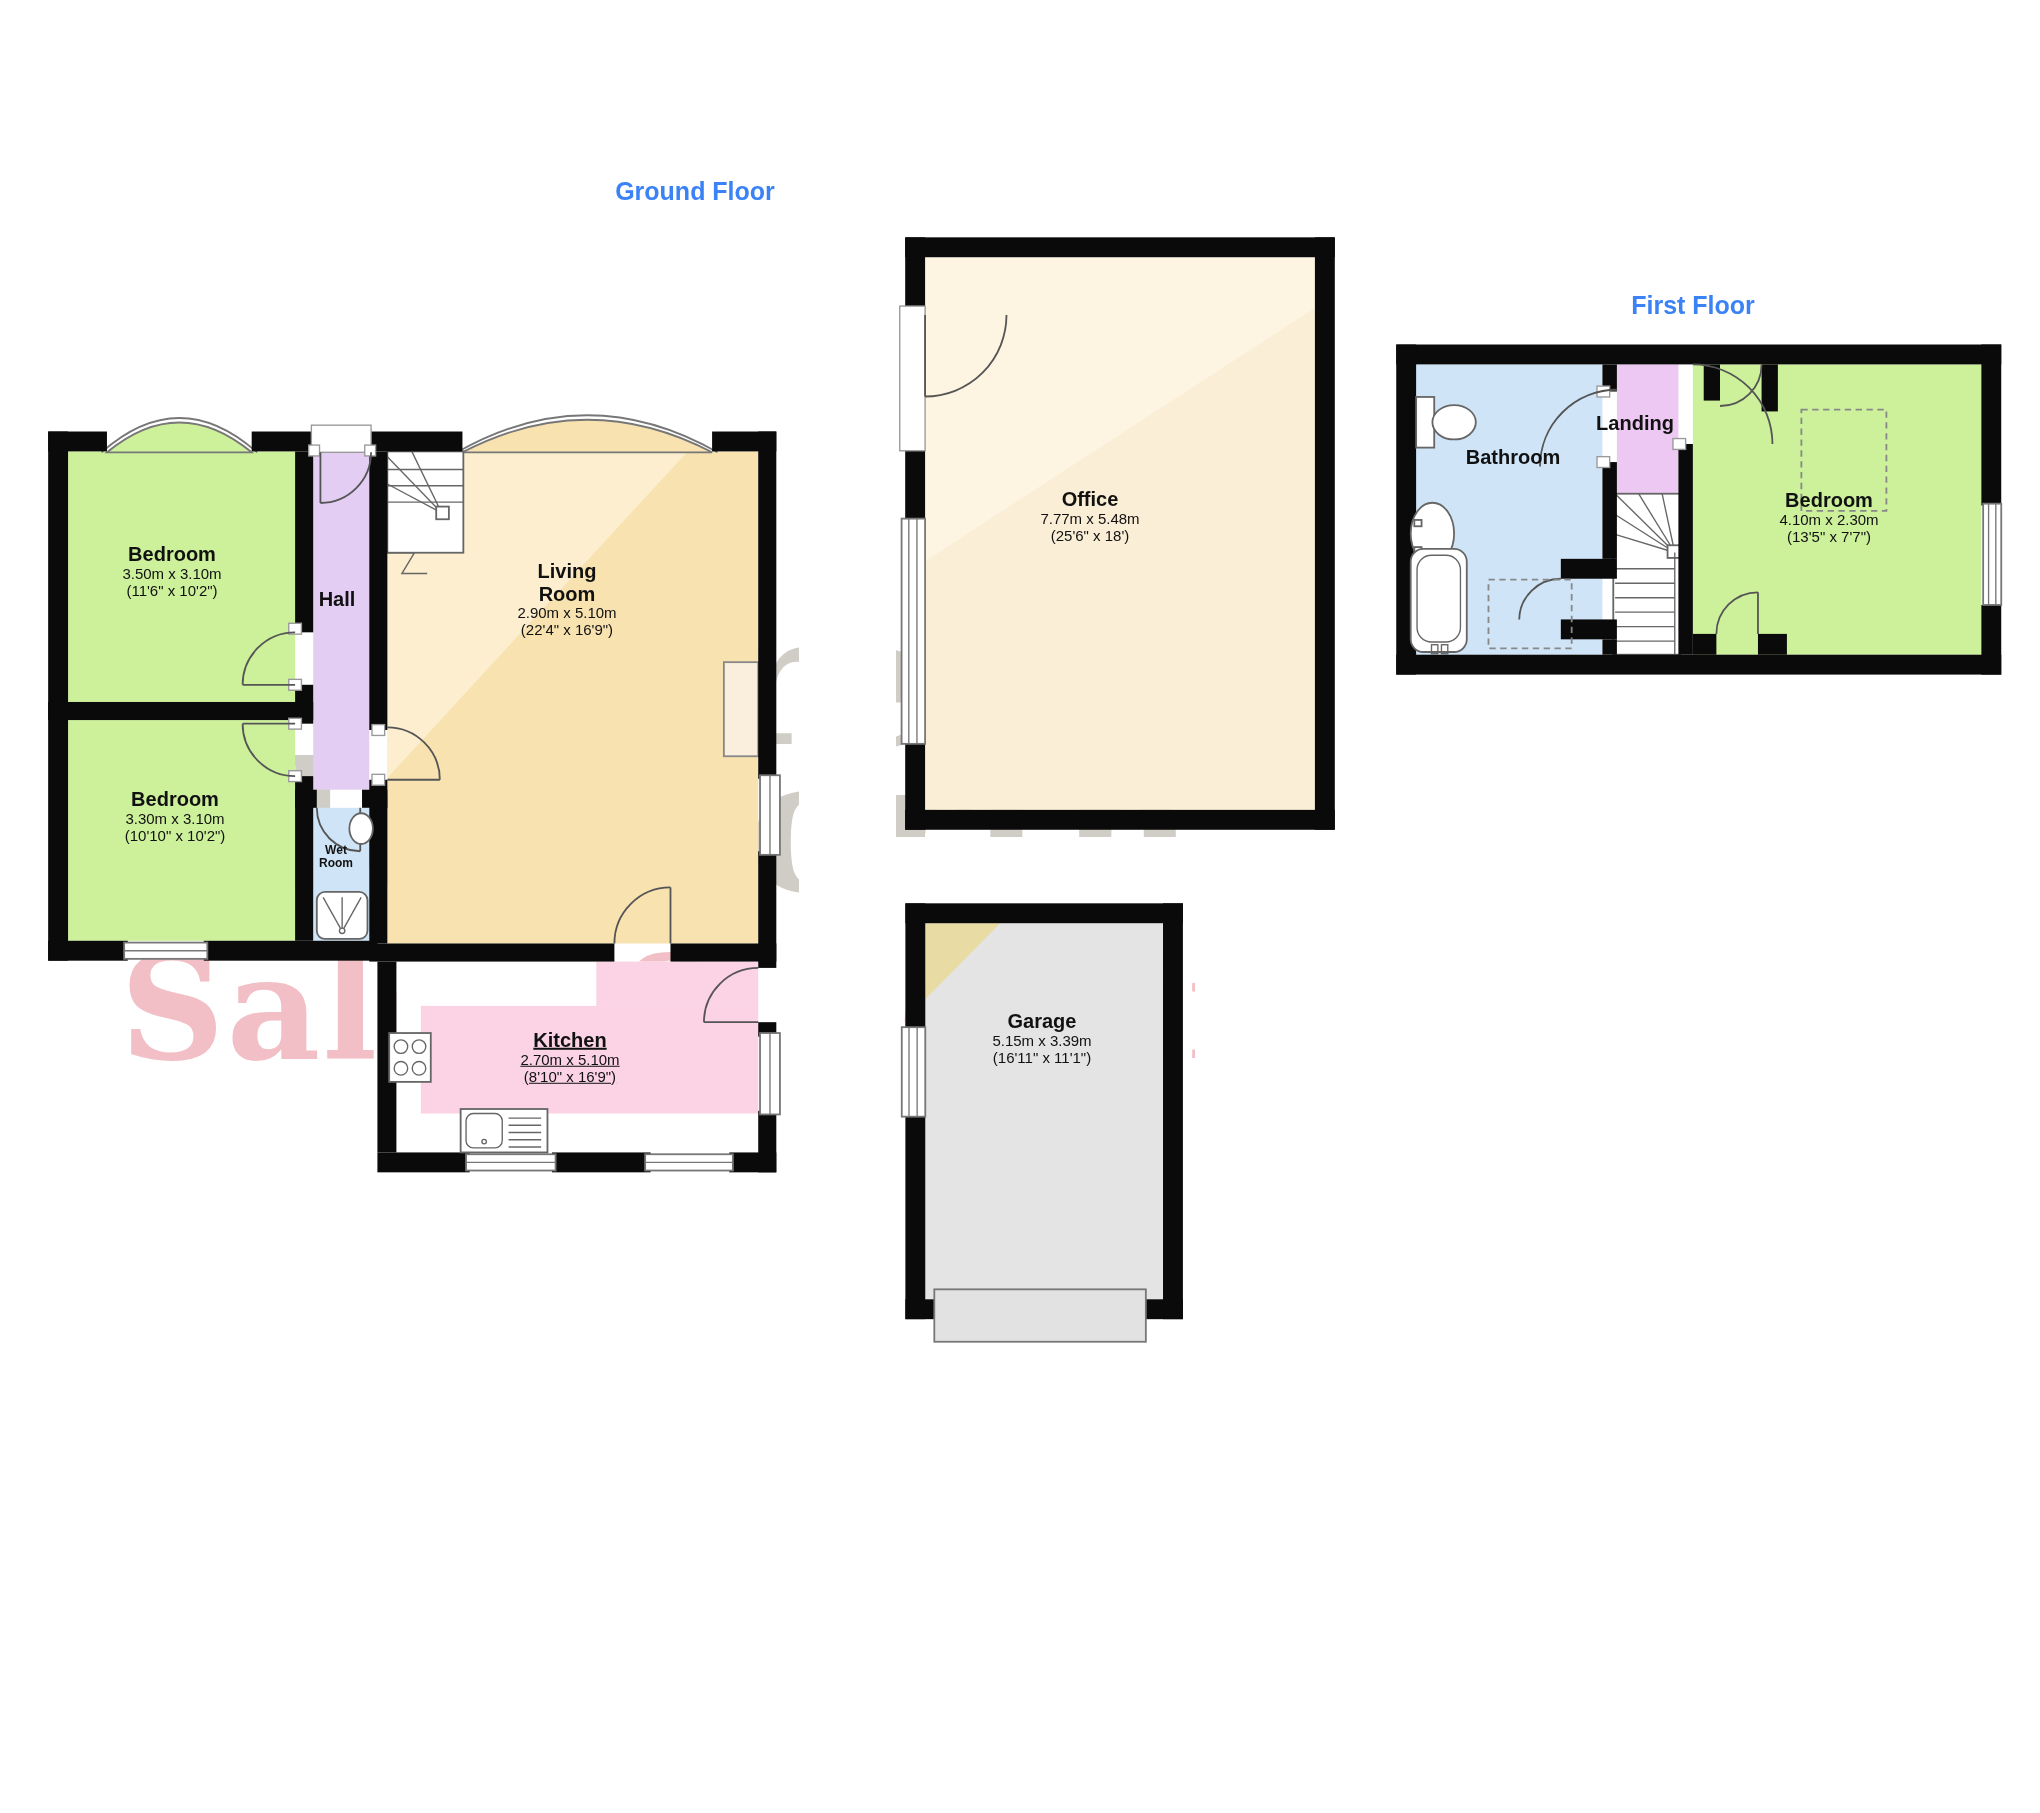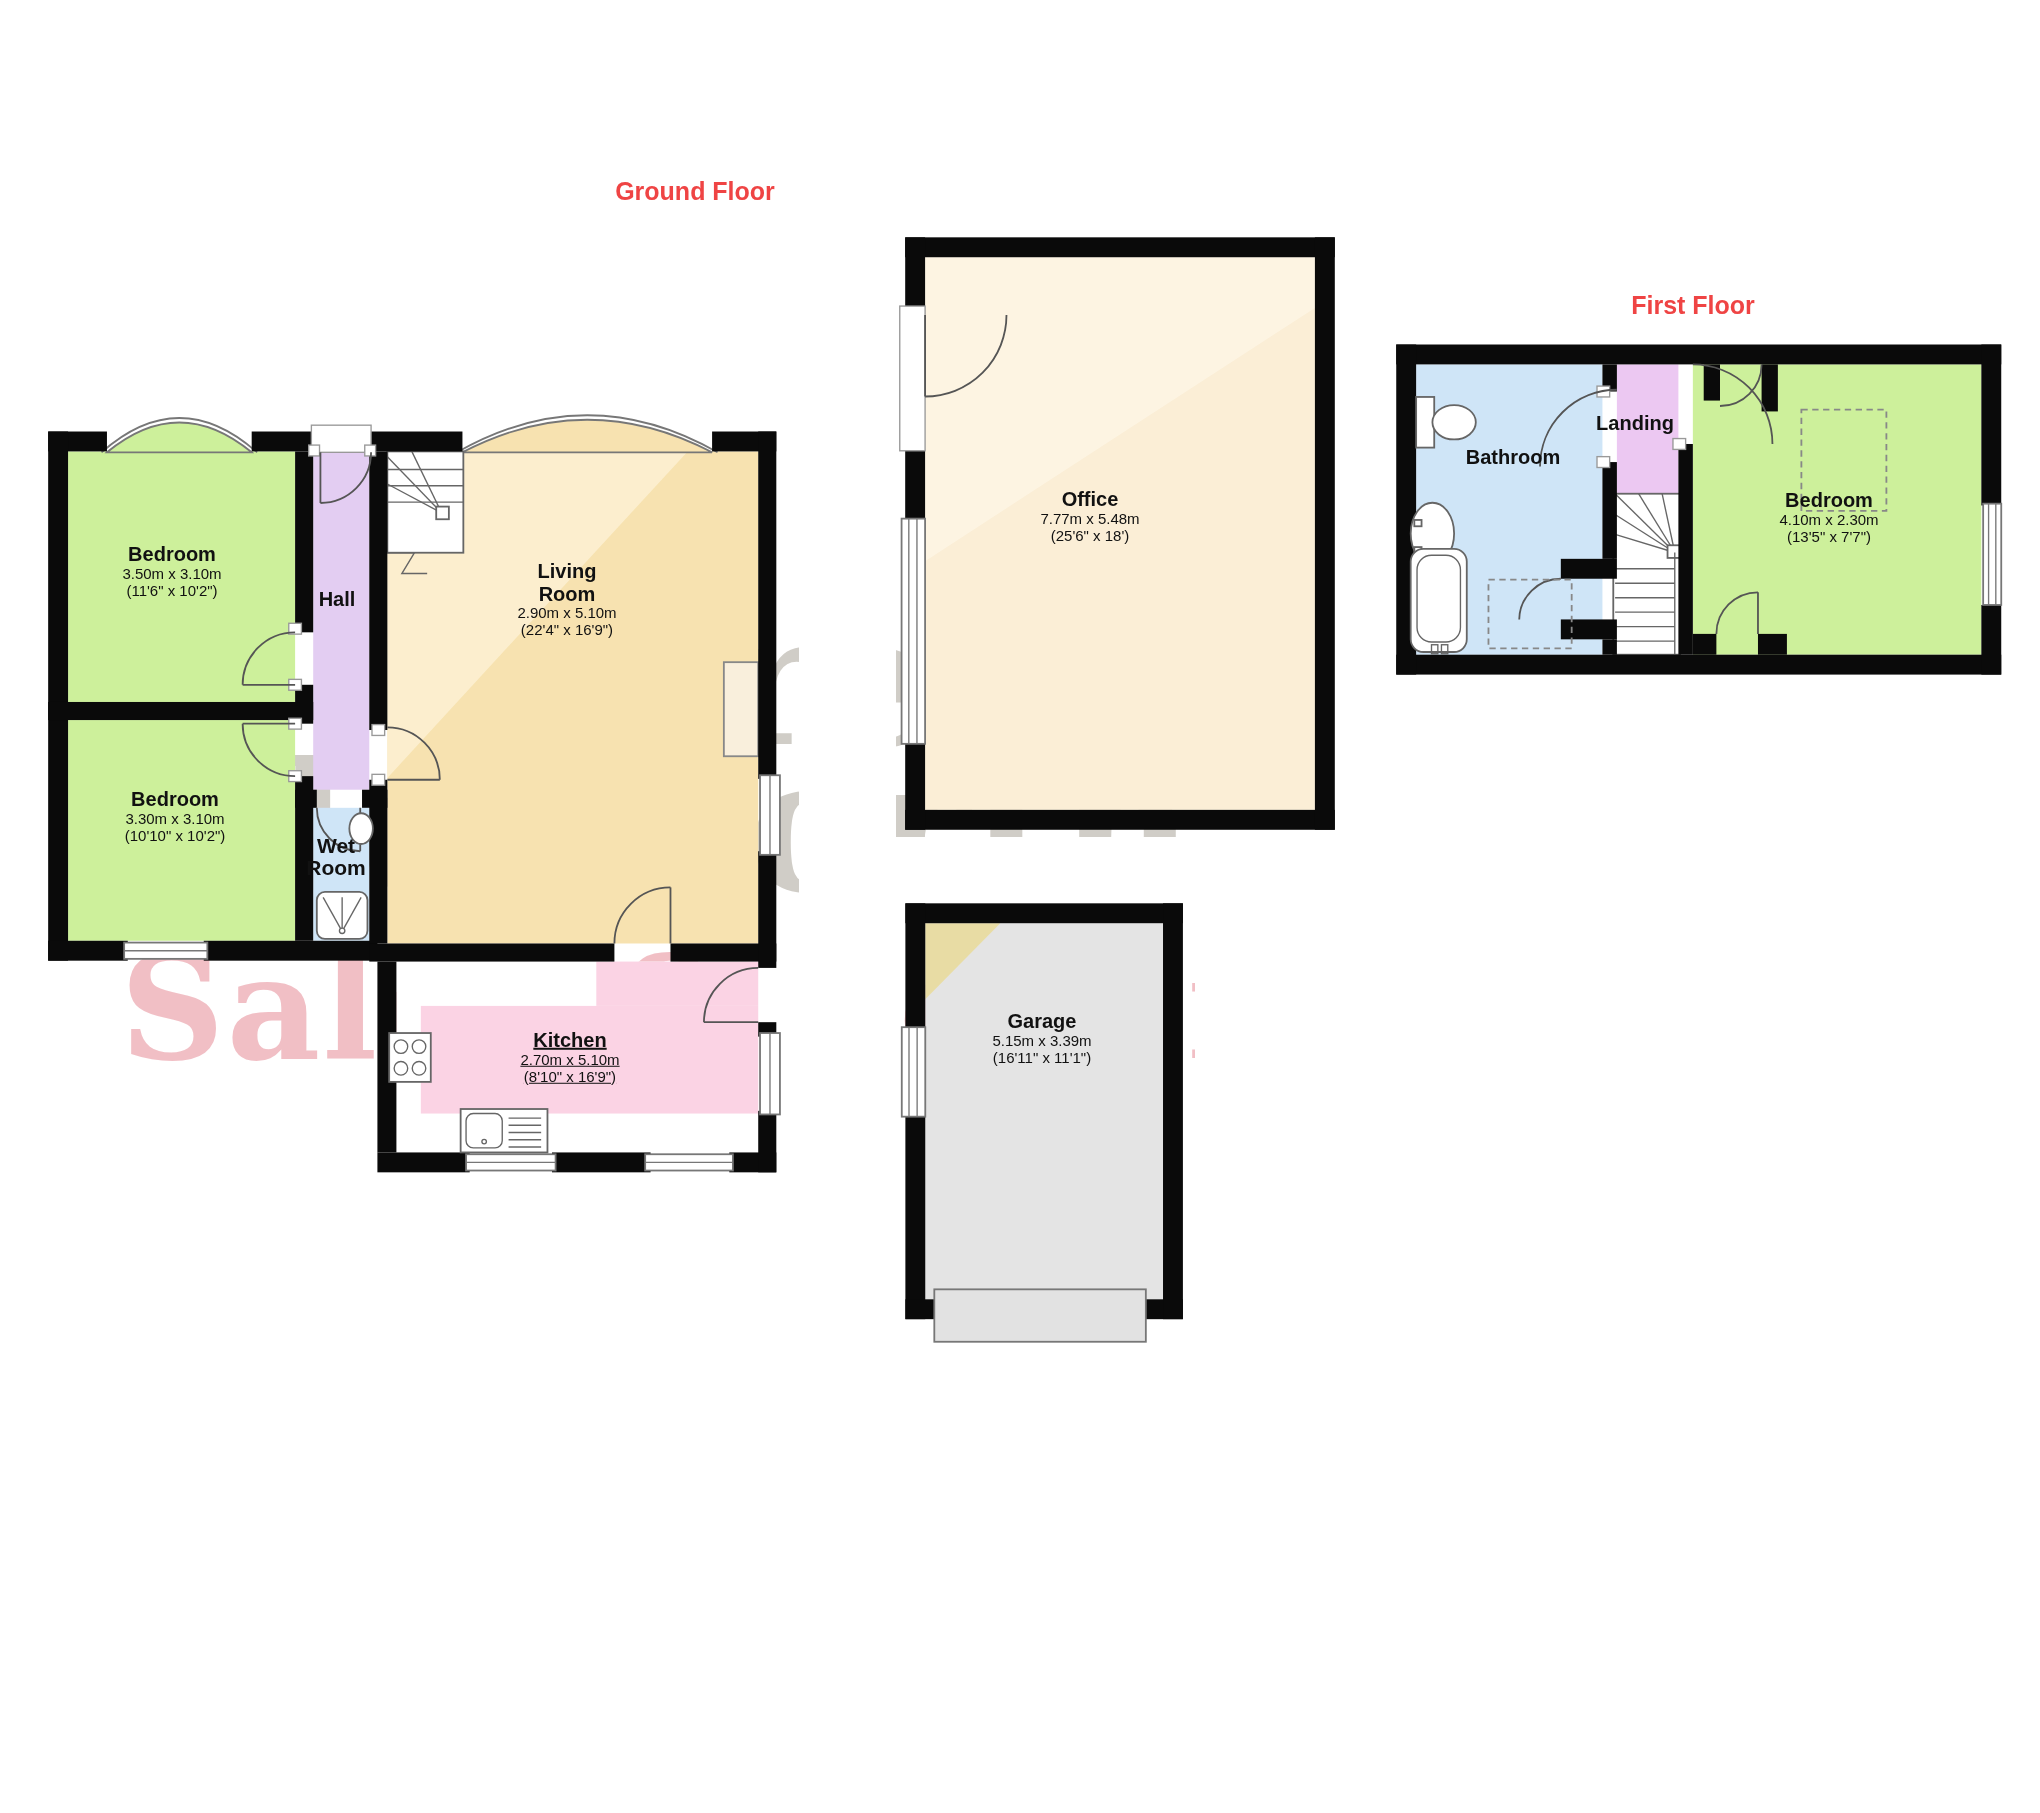--- a/index.html
+++ b/index.html
@@ -8,24 +8,24 @@
   .plan{position:absolute;overflow:hidden;}
   .plan svg{position:absolute;left:0;top:0;}
   .bg{z-index:1;} .wm-layer{z-index:2;} .fg{z-index:3;pointer-events:none;}
   .wm{position:absolute;font-family:"DejaVu Serif",serif;font-weight:bold;white-space:nowrap;
       pointer-events:none;letter-spacing:1.8px;}
   .wm.grey{color:rgba(112,102,86,0.33);}
   .wm.pink{color:rgba(226,122,134,0.48);}
   .lbl{position:absolute;transform:translate(-50%,-50%);text-align:center;color:#111;
        line-height:1.13;z-index:10;white-space:nowrap;}
   .lbl .nm{font-weight:bold;font-size:20px;white-space:pre-line;}
-  .lbl .nm.small{font-size:21px;line-height:1.05;}
+  .lbl .nm.small{font-size:12px;line-height:1.05;}
   .lbl .dm{font-size:15px;}
   .title{position:absolute;transform:translate(-50%,-50%);font-weight:bold;font-size:25px;
-         color:#ef4444;z-index:10;white-space:nowrap;}
+         color:#3b82f6;z-index:10;white-space:nowrap;}
   
   .f-green{fill:#cdf09b;} .f-purple{fill:#e3cdf2;} .f-lav{fill:#ecc8f2;}
   .f-blue{fill:#cfe5f7;} .f-cream{fill:#f7e2b0;} .f-cream2{fill:#fbeed6;}
   .f-pink{fill:#fbd3e4;} .f-grey{fill:#e4e4e4;} .f-white{fill:#ffffff;}
   .wall{fill:#0a0a0a;}
   .win{fill:#ffffff;stroke:#777;stroke-width:2;}
   .winln{stroke:#777;stroke-width:1.5;}
   .door{fill:none;stroke:#555;stroke-width:2;}
   .fix{fill:#ffffff;stroke:#666;stroke-width:2;}
   .fixln{stroke:#666;stroke-width:1.5;fill:none;}

